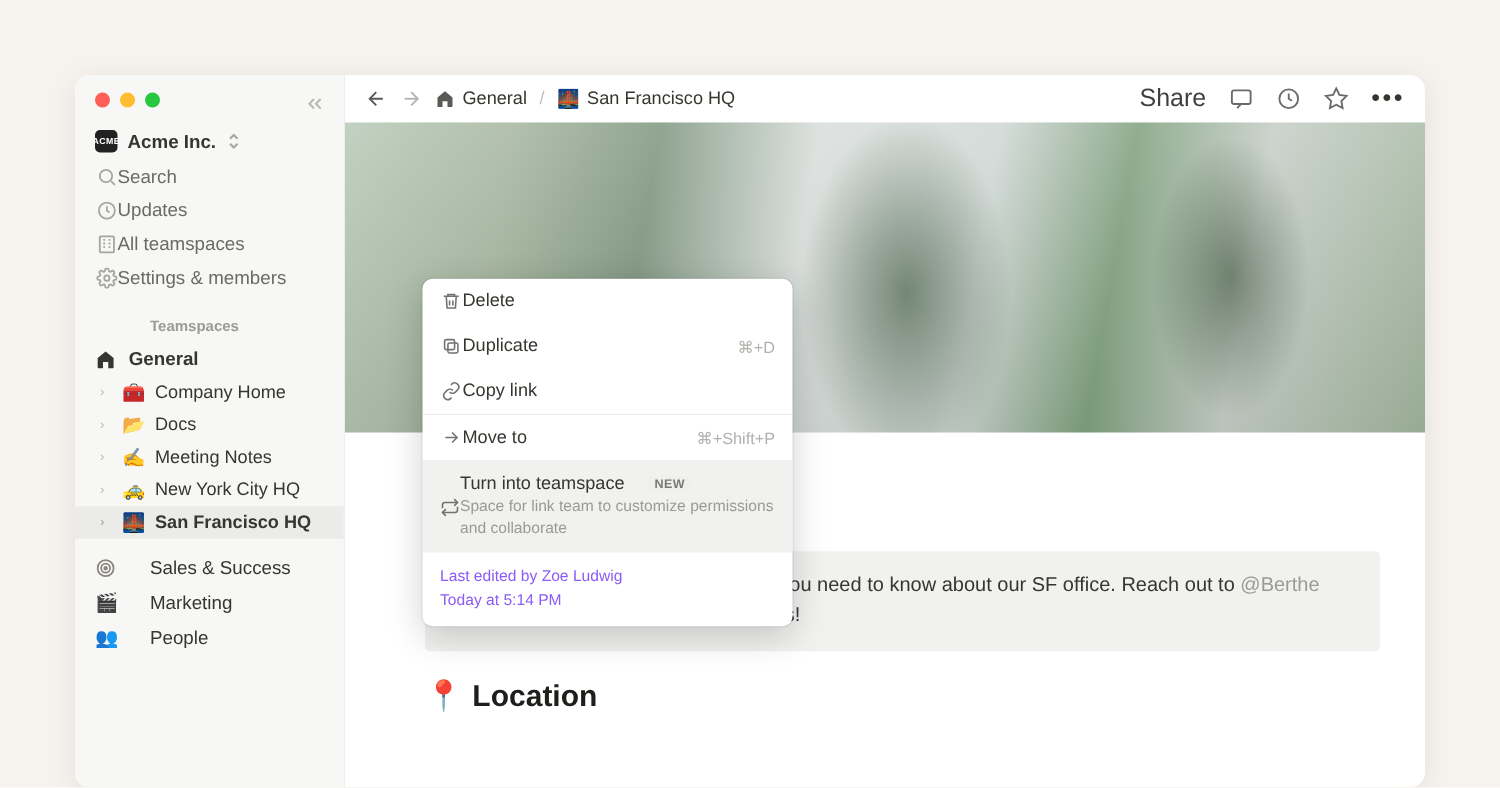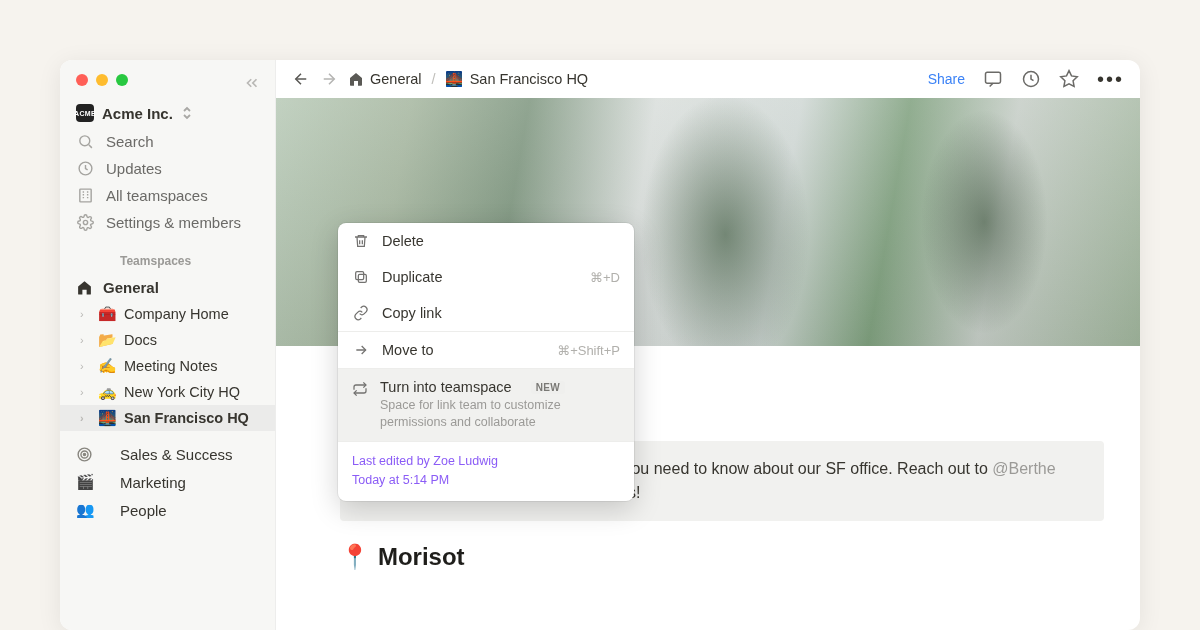--- a/index.html
+++ b/index.html
@@ -50,21 +50,21 @@
     padding: 6px 16px;
     font-weight:600; font-size:15px; color:#37352f;
   }
   .ws-logo {
     width:18px; height:18px; border-radius:4px; background:#222;
     color:#fff; font-size:7px; font-weight:700; display:flex; align-items:center; justify-content:center;
     letter-spacing:0.3px;
   }
   .ws-caret { color:#a9a8a5; font-size:13px; }
   .nav-item {
-    display:flex; align-items:center; gap:12px;
+    display:flex; align-items:center; 
     padding: 5px 16px;
     font-size:15px; color:#6b6a67;
     cursor:pointer;
   }
   .nav-ico { width:18px; display:flex; align-items:center; justify-content:center; color:#a5a4a0; }
   .section-label {
     padding: 18px 16px 6px 16px;
     font-size:12px; font-weight:600; color:#9b9a97;margin-left:44px;
   }
   .ts-head {
@@ -89,21 +89,21 @@
 
   .main { flex:1; display:flex; flex-direction:column; }
   .topbar {
     height:38px; display:flex; align-items:center;
     padding: 0 16px; gap:10px; color:#6b6a67; font-size:14.5px;
   }
   .topbar .nav-arrow { color:#5a5955; cursor:pointer; }
   .topbar .right { margin-left:auto; display:flex; align-items:center; gap:18px; color:#6b6a67; }
   .crumb { display:flex; align-items:center; gap:6px; }
   .crumb .sep { color:#c0bfbb; margin: 0 4px; }
-  .share-label { color:#3b82f6; font-size:14px; }
+  .share-label { color:#404040; font-size:20px; }
 
   .cover {
     height: 248px;
     background: linear-gradient(100deg,#b7c9b6 0%, #a5b69f 15%, #7e967f 28%, #d9dedb 42%, #cfd7d4 58%, #7fa07e 70%, #c5cdc6 82%, #9fb49b 100%);
     position:relative;
   }
   .cover::before {
     content:""; position:absolute; inset:0;
     background:
       radial-gradient(ellipse 120px 200px at 52% 55%, rgba(40,70,40,0.55), transparent 70%),
@@ -134,21 +134,21 @@
   .menu {
     position:absolute;
     left: 278px; top: 163px;
     width: 296px;
     background:#fff; border-radius:8px;
     box-shadow: 0 8px 28px rgba(0,0,0,0.18), 0 0 0 1px rgba(0,0,0,0.06);
     font-size:14.5px; color:#37352f;
     overflow:hidden;
   }
   .menu-item {
-    display:flex; align-items:center; gap:12px;
+    display:flex; align-items:center; 
     padding: 10px 14px;
     cursor:pointer;
   }
   .menu-item.hover { background:#f1f1ef; }
   .menu-ico { width:18px; color:#737270; display:flex; align-items:center; justify-content:center; }
   .menu-item .sc { margin-left:auto; color:#b1b0ac; font-size:13px; }
   .menu-sep { height:1px; background:#ededeb; }
   .menu-item .col { display:flex; flex-direction:column; gap:2px; }
   .menu-item .sub { font-size:12.5px; color:#9b9a97; line-height:1.35; }
   .badge {
@@ -343,21 +343,21 @@
 
       <div class="callout">
         <span style="font-size:18px">👋</span>
         <div>
           <span>This page houses all the things  you need to know about our SF office. Reach out to </span><span class="mention">@Berthe Morisot</span><span> if you have any questions!</span>
         </div>
       </div>
 
       <div class="h2">
         <span>📍</span>
-        <span>Morisot</span>
+        <span>Location</span>
       </div>
     </div>
   </div>
 
   <div class="menu">
     <div class="menu-item">
       <span class="menu-ico">
           <svg width="16" height="16" viewBox="0 0 24 24" fill="none" stroke="currentColor" stroke-width="1.9">
             <path d="M3 6h18"></path>
             <path d="M8 6V4h8v2"></path>
@@ -391,21 +391,21 @@
       <span class="menu-ico">
           <svg width="16" height="16" viewBox="0 0 24 24" fill="none" stroke="currentColor" stroke-width="1.9">
             <path d="M5 12h14"></path>
             <path d="M13 6l6 6-6 6"></path>
           </svg>
         </span>
       <span>Move to</span>
       <span class="sc">⌘+Shift+P</span>
     </div>
     <div class="menu-sep"></div>
-    <div class="menu-item hover" style="align-items:flex-start">
+    <div class="menu-item hover" style="align-items:center">
       <span class="menu-ico" style="margin-top:2px">
           <svg width="16" height="16" viewBox="0 0 24 24" fill="none" stroke="currentColor" stroke-width="1.9">
             <path d="M17 2l4 4-4 4"></path>
             <path d="M3 13V9a3 3 0 013-3h15"></path>
             <path d="M7 22l-4-4 4-4"></path>
             <path d="M21 11v4a3 3 0 01-3 3H3"></path>
           </svg>
         </span>
       <div class="col">
         <div style="display:flex;align-items:center">

